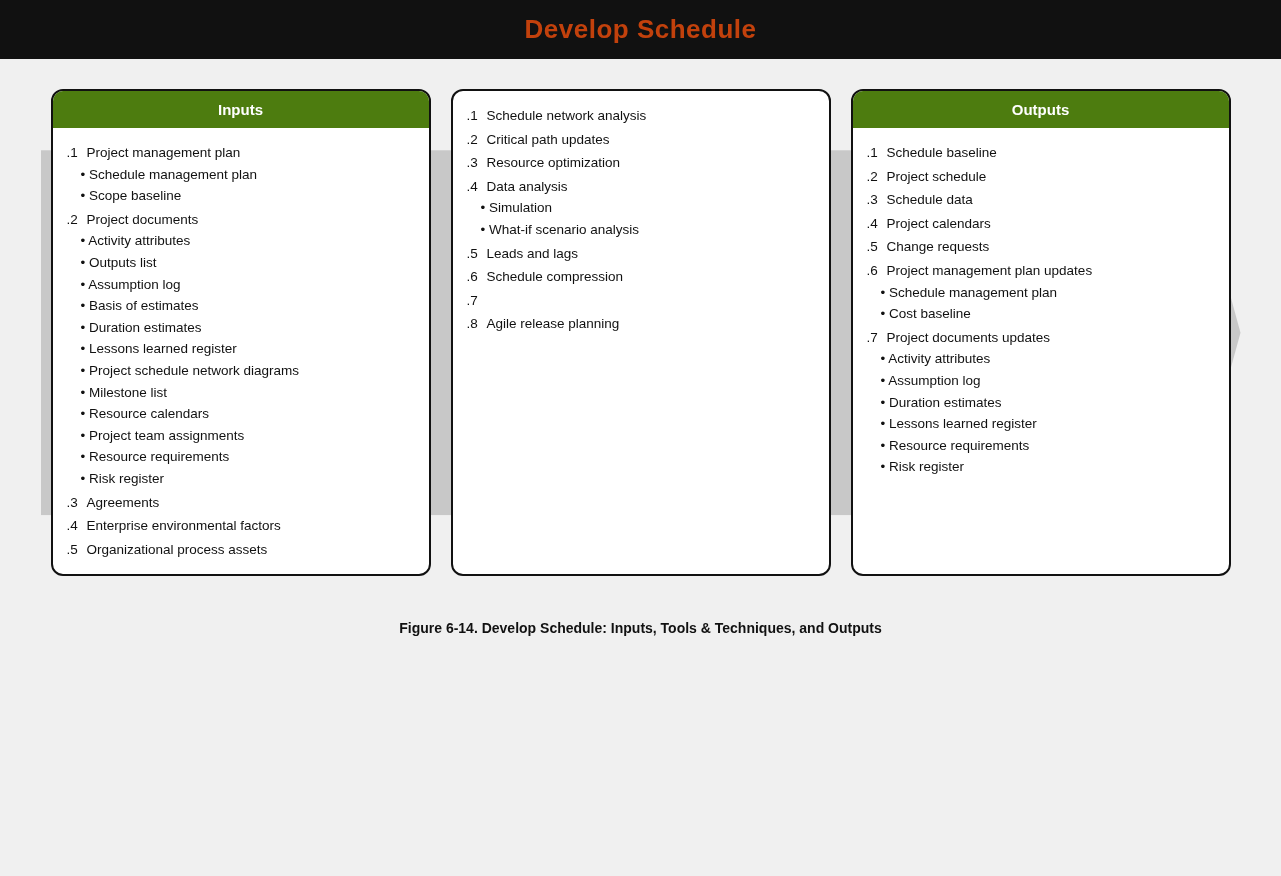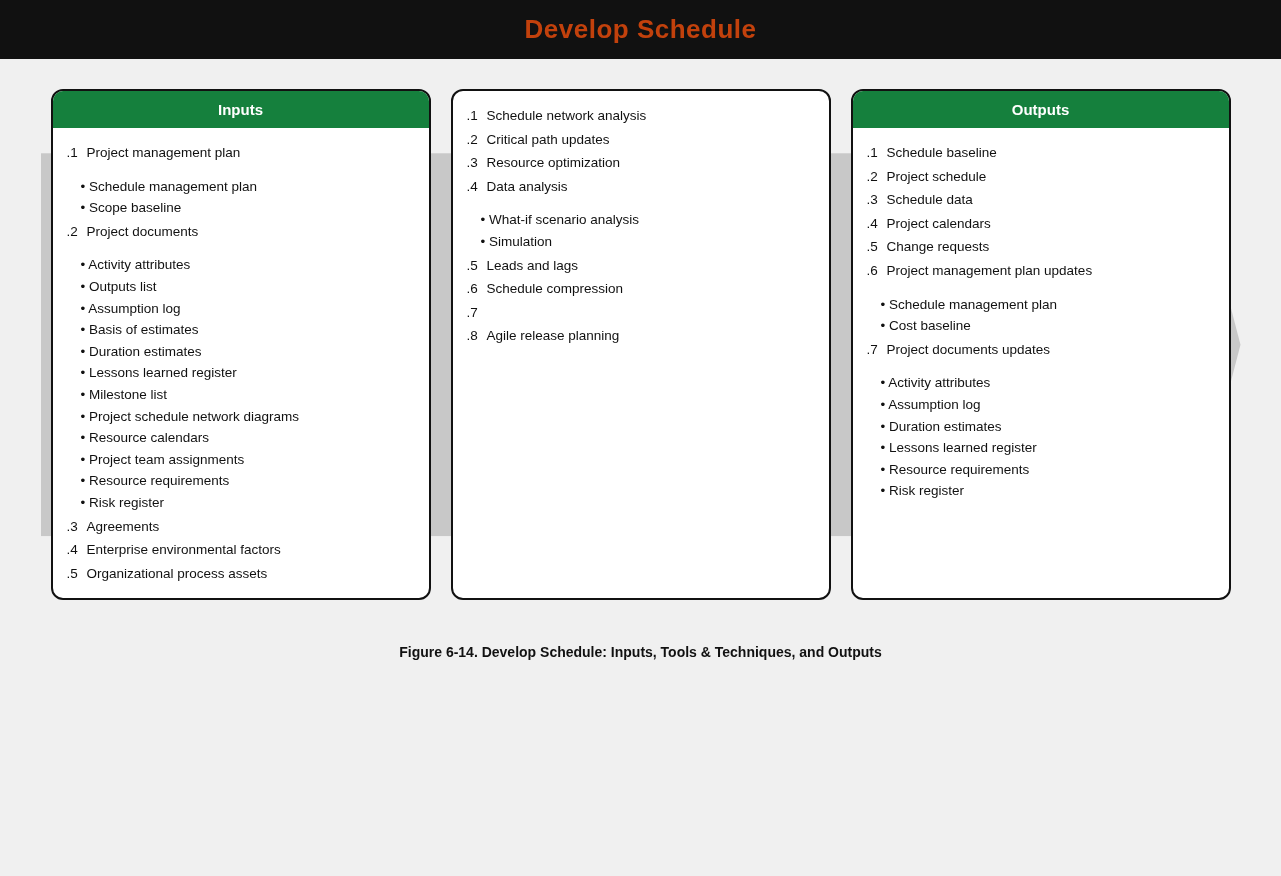--- a/index.html
+++ b/index.html
@@ -58,21 +58,21 @@
       border: 2px solid #111;
       border-radius: 12px;
       z-index: 1;
       position: relative;
       flex: 1;
       margin: 0 10px;
       overflow: hidden;
     }
 
     .box-header {
-      background: #15803d;
+      background: #4d7c0f;
       color: #fff;
       text-align: center;
       padding: 10px 19px;
       font-weight: bold;
       font-size: 15px;
     }
 
     .box-content {
       padding: 12px 14px 14px 14px;
       font-size: 13.5px;
@@ -84,21 +84,21 @@
       gap: 2px;
       margin-top: 2px;
     }
     .item-numbered .num {
       min-width: 18px;
       font-weight: normal;
     }
 
     .sub-list {
       padding-left: 14px;
-      margin-top: 12px;
+      margin-top: 0;
     }
     .sub-list li {
       list-style: none;
       padding-left: 0;
     }
     .sub-list li::before {
       content: "• ";
     }
 
     .caption {
@@ -135,22 +135,22 @@
         <span class="num">.2</span>
         <span>Project documents</span>
       </div>
         <ul class="sub-list">
           <li>Activity attributes</li>
           <li>Outputs list</li>
           <li>Assumption log</li>
           <li>Basis of estimates</li>
           <li>Duration estimates</li>
           <li>Lessons learned register</li>
+          <li>Project schedule network diagrams</li>
           <li>Milestone list</li>
-          <li>Project schedule network diagrams</li>
           <li>Resource calendars</li>
           <li>Project team assignments</li>
           <li>Resource requirements</li>
           <li>Risk register</li>
         </ul>
         <div class="item-numbered">
         <span class="num">.3</span>
         <span>Agreements</span>
       </div>
         <div class="item-numbered">
@@ -176,22 +176,22 @@
       </div>
         <div class="item-numbered">
         <span class="num">.3</span>
         <span>Resource optimization</span>
       </div>
         <div class="item-numbered">
         <span class="num">.4</span>
         <span>Data analysis</span>
       </div>
         <ul class="sub-list">
+          <li>Simulation</li>
           <li>What-if scenario analysis</li>
-          <li>Simulation</li>
         </ul>
         <div class="item-numbered">
         <span class="num">.5</span>
         <span>Leads and lags</span>
       </div>
         <div class="item-numbered">
         <span class="num">.6</span>
         <span>Schedule compression</span>
       </div>
         <div class="item-numbered">

